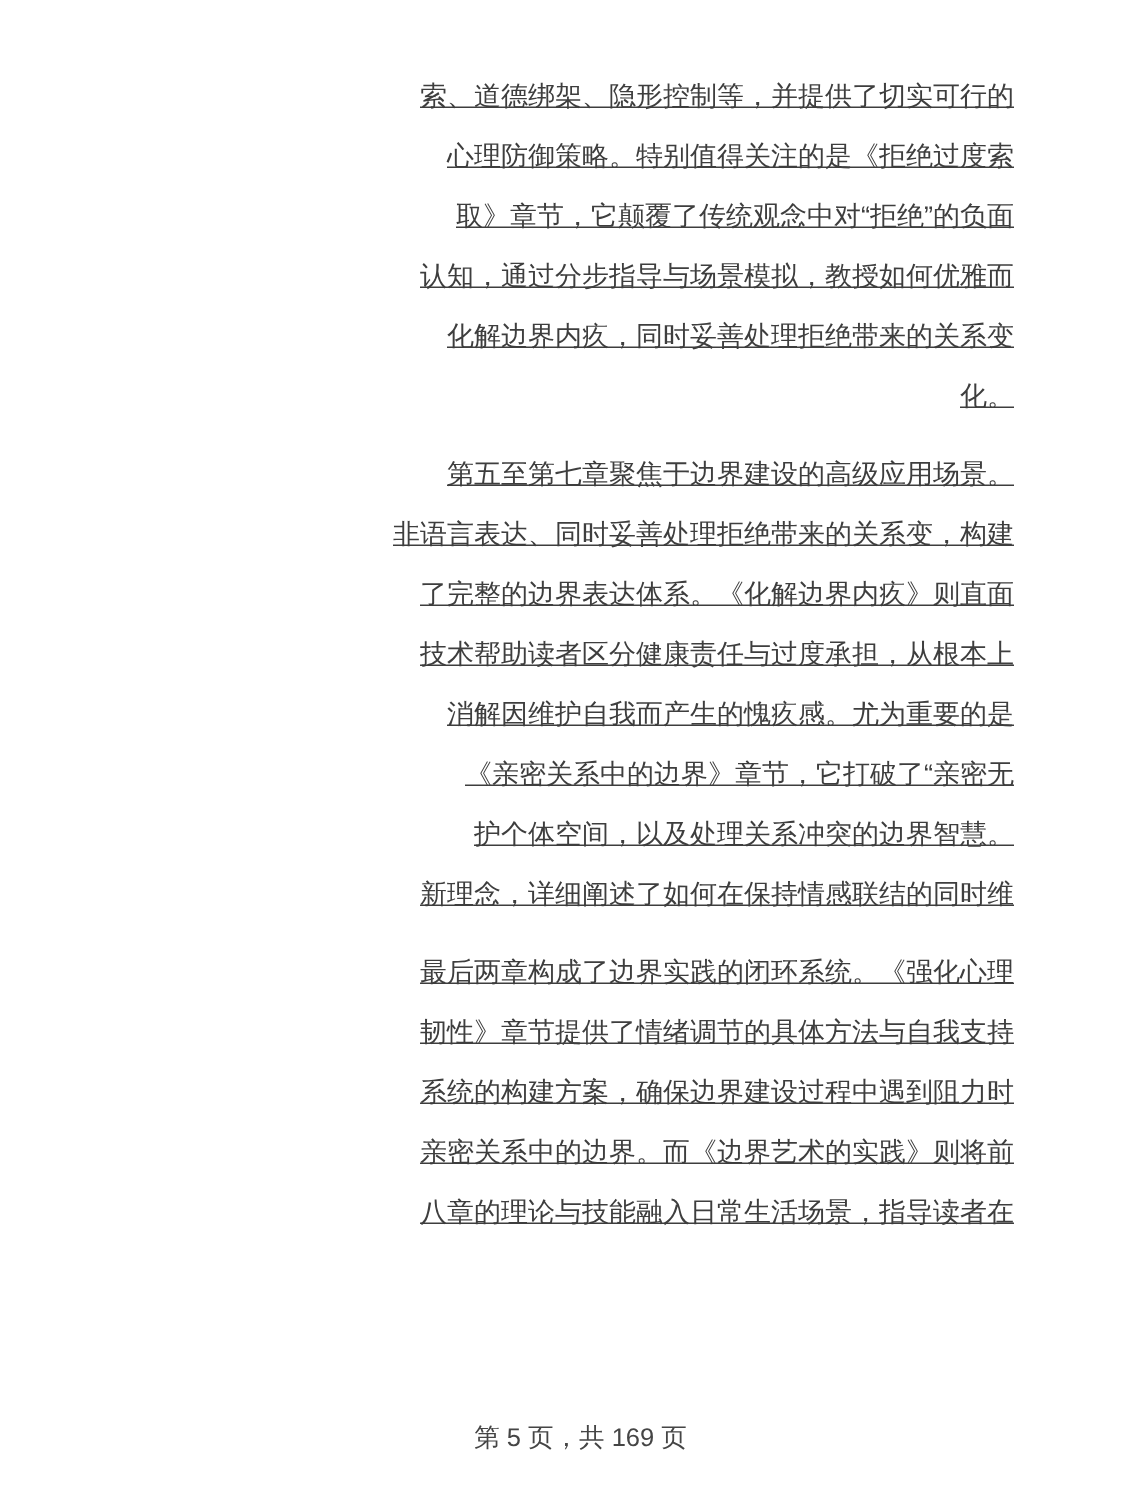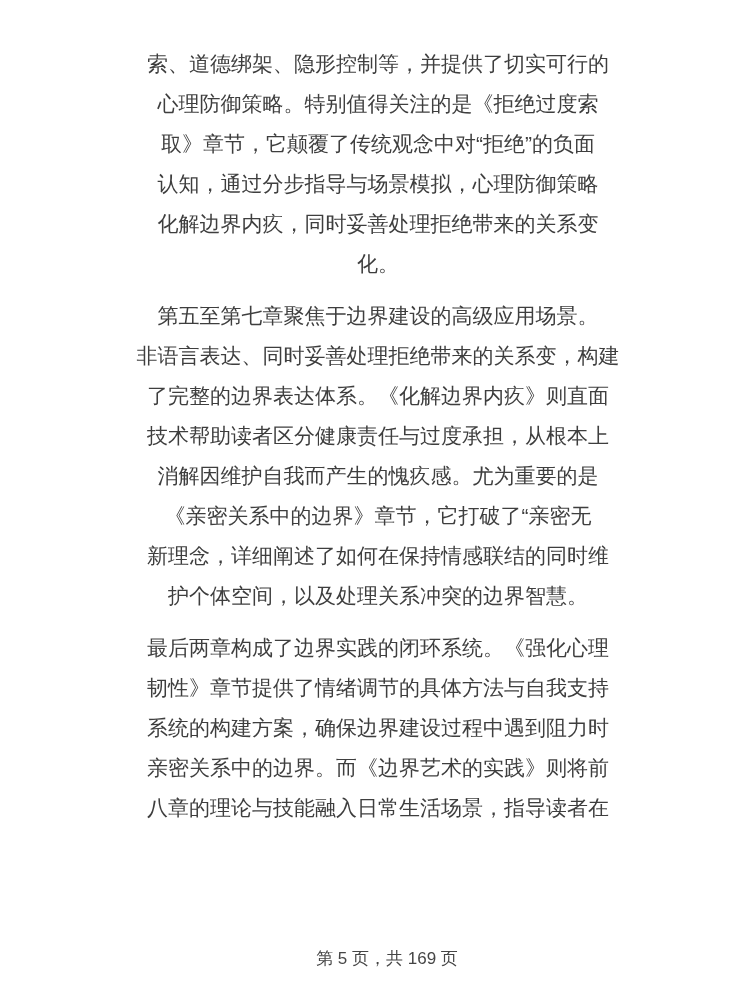--- a/index.html
+++ b/index.html
@@ -17,26 +17,27 @@
     position: relative;
     width: 750px;
     height: 1000px;
     background: #ffffff;
   }
   .content {
     position: absolute;
     left: 80px;
     top: 44px;
     width: 596px;
-    font-size: 21px;
+    font-size: 18px;
     line-height: 40px;
     font-weight: 400;
     letter-spacing: 0px;
     color: #3e3e3e;
-    text-align: center;
+    text-align: right;
+    text-decoration: underline;
   }
   .para {
     margin: 0 0 12px 0;
     padding: 0;
   }
   .line {
     white-space: nowrap;
     height: 40px;
   }
   .footer {
@@ -53,33 +54,33 @@
 </style>
 </head>
 <body style="background: rgb(255, 255, 255);">
 
 <div class="page">
   <div class="content" style="color: rgb(62, 62, 62);">
       <div class="para">
         <div class="line">索、道德绑架、隐形控制等，并提供了切实可行的</div>
         <div class="line">心理防御策略。特别值得关注的是《拒绝过度索</div>
         <div class="line">取》章节，它颠覆了传统观念中对“拒绝”的负面</div>
-        <div class="line">认知，通过分步指导与场景模拟，心理防御策略</div>
+        <div class="line">认知，通过分步指导与场景模拟，教授如何优雅而</div>
         <div class="line">化解边界内疚，同时妥善处理拒绝带来的关系变</div>
         <div class="line">化。</div>
       </div>
       <div class="para">
         <div class="line">第五至第七章聚焦于边界建设的高级应用场景。</div>
         <div class="line">非语言表达、同时妥善处理拒绝带来的关系变，构建</div>
         <div class="line">了完整的边界表达体系。《化解边界内疚》则直面</div>
         <div class="line">技术帮助读者区分健康责任与过度承担，从根本上</div>
         <div class="line">消解因维护自我而产生的愧疚感。尤为重要的是</div>
         <div class="line">《亲密关系中的边界》章节，它打破了“亲密无</div>
+        <div class="line">护个体空间，以及处理关系冲突的边界智慧。</div>
         <div class="line">新理念，详细阐述了如何在保持情感联结的同时维</div>
-        <div class="line">护个体空间，以及处理关系冲突的边界智慧。</div>
       </div>
       <div class="para">
         <div class="line">最后两章构成了边界实践的闭环系统。《强化心理</div>
         <div class="line">韧性》章节提供了情绪调节的具体方法与自我支持</div>
         <div class="line">系统的构建方案，确保边界建设过程中遇到阻力时</div>
         <div class="line">亲密关系中的边界。而《边界艺术的实践》则将前</div>
         <div class="line">八章的理论与技能融入日常生活场景，指导读者在</div>
       </div>
     </div>
   <div class="footer" style="color: rgb(69, 69, 69); margin-left: 24px;">第 5 页，共 169 页</div>

